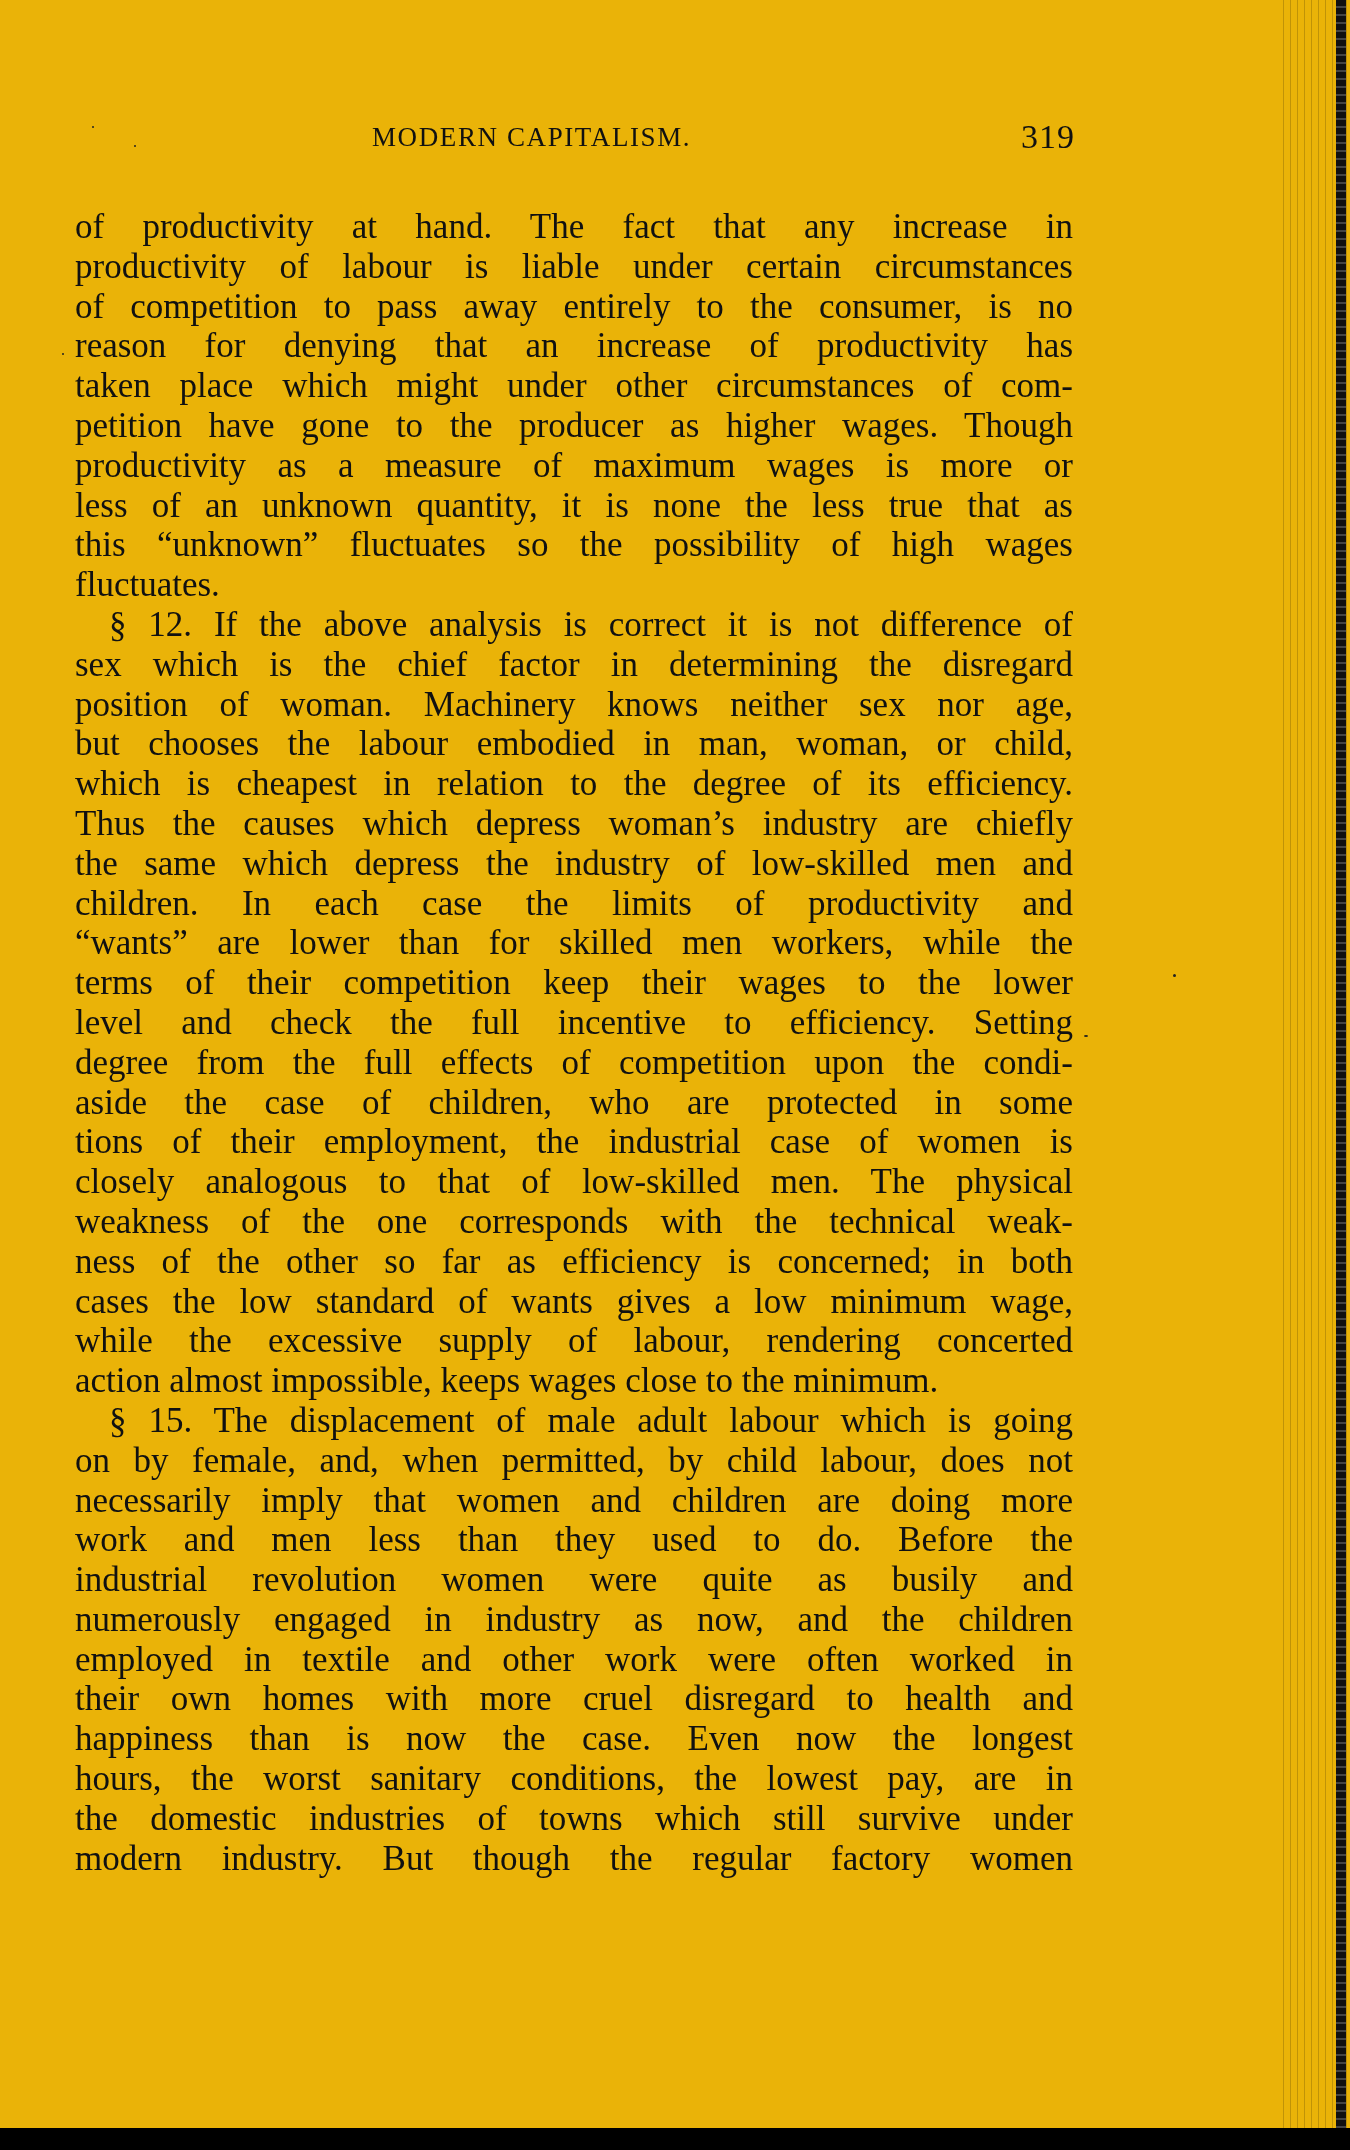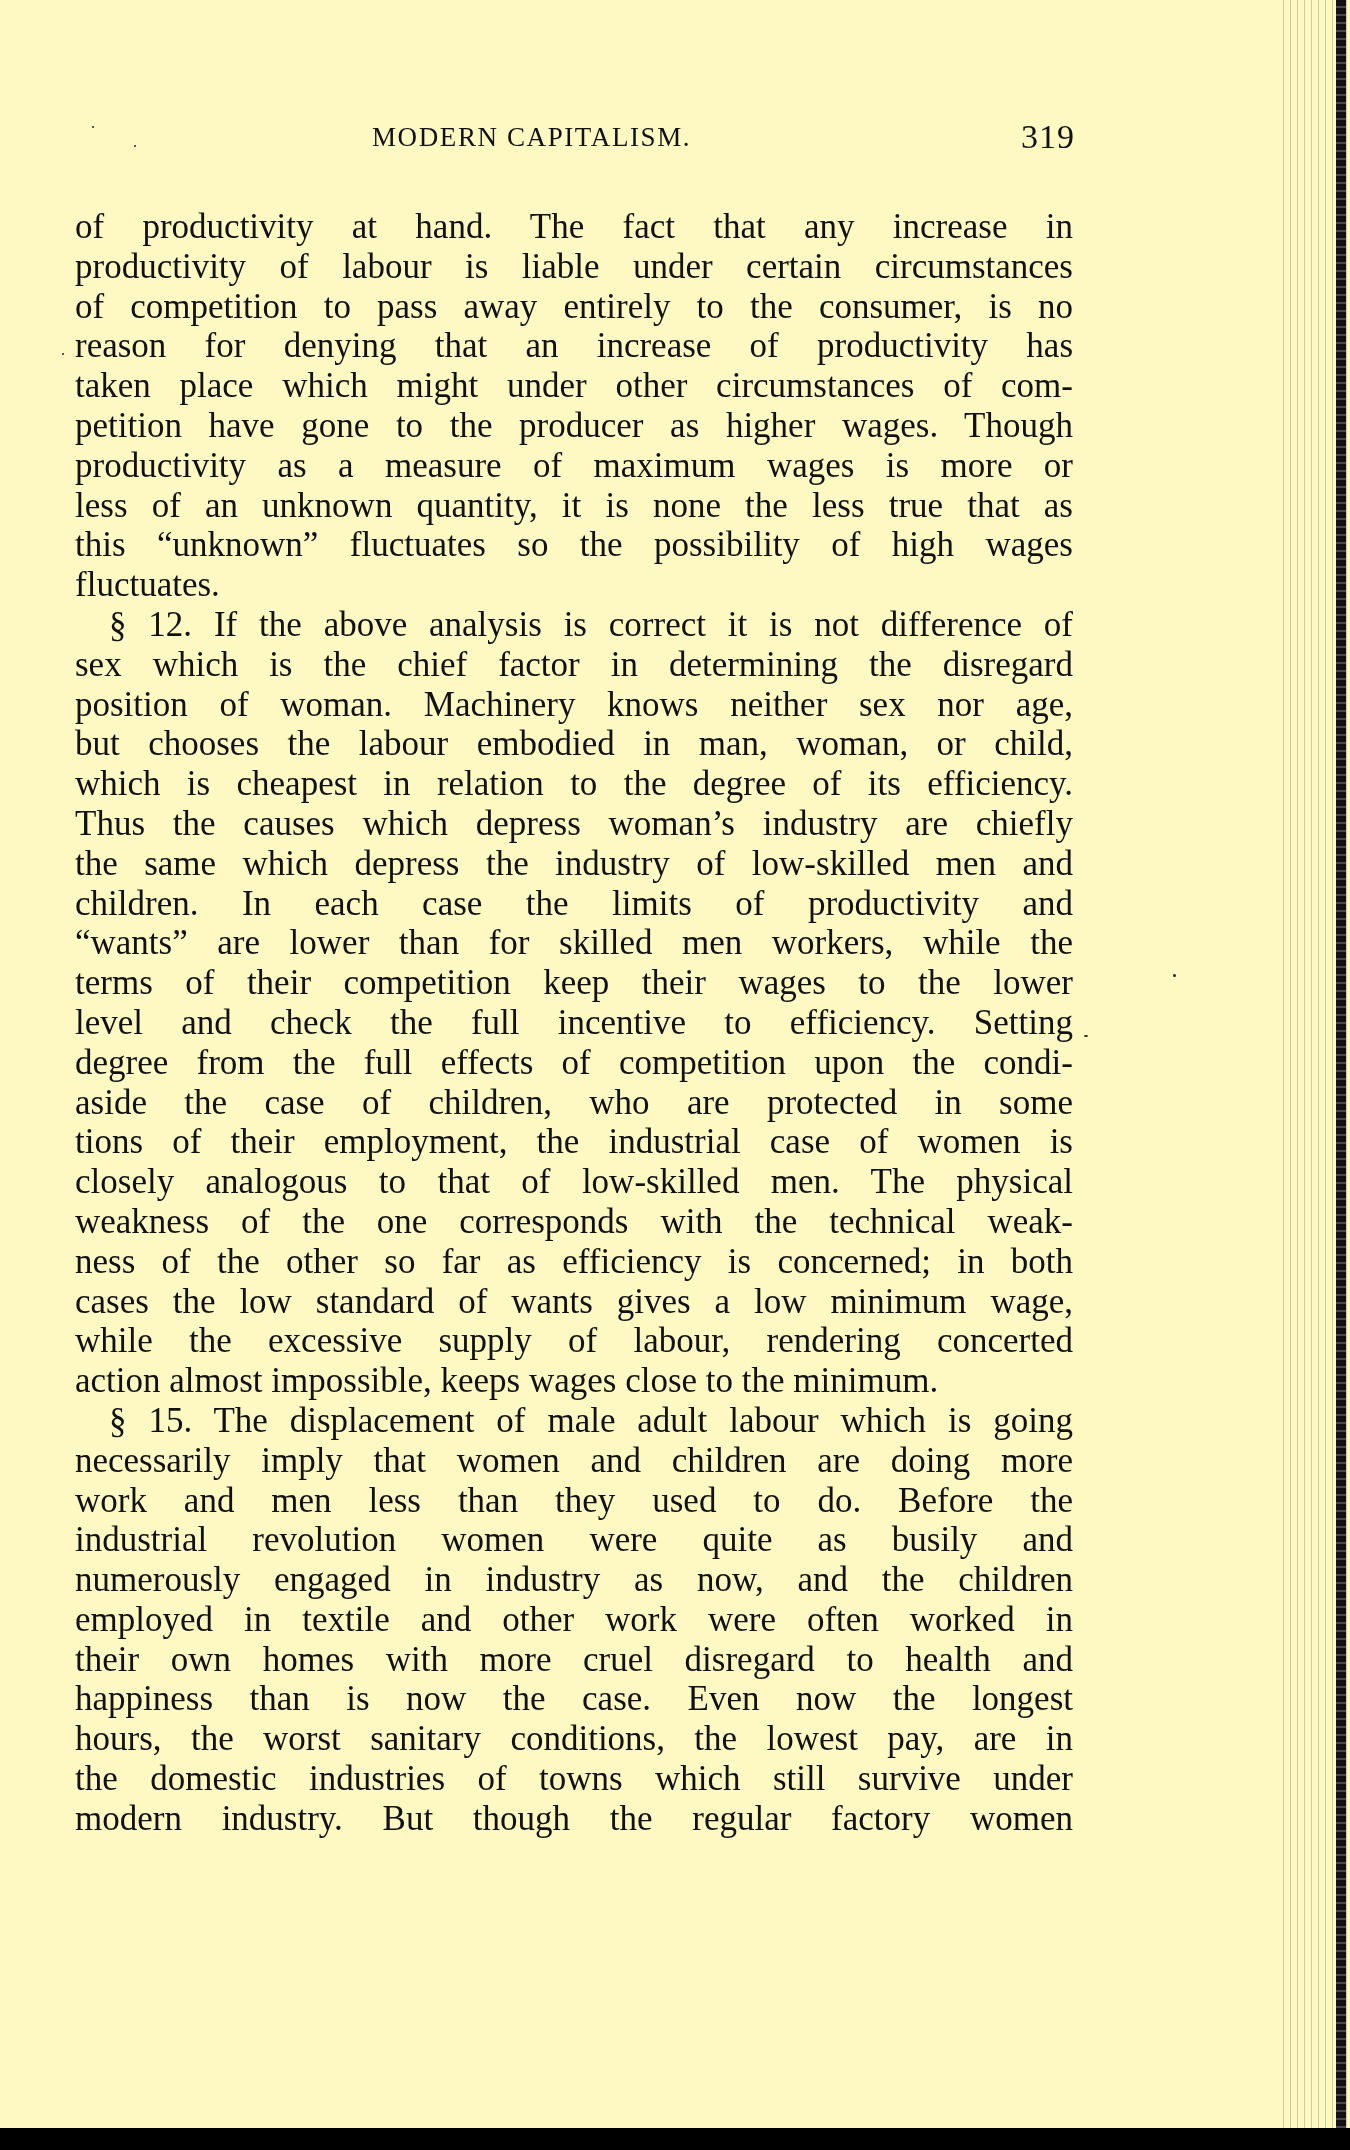--- a/index.html
+++ b/index.html
@@ -12,21 +12,21 @@
     height: 2150px;
     position: relative;
     overflow: hidden;
     font-family: "Liberation Serif", "DejaVu Serif", serif;
     color: #111111;
   }
   .page {
     position: absolute;
     left: 0; top: 0;
     width: 1350px; height: 2150px;
-    background: #fef9c3;
+    background: #eab308;
   }
   .running-head {
     position: absolute;
     top: 121px;
     left: 75px;
     width: 1000px;
     height: 32px;
   }
   .running-title {
     position: absolute;
@@ -147,20 +147,21 @@
       <span class="line">closely analogous to that of low-skilled men.  The physical</span>
       <span class="line">weakness of the one corresponds with the technical weak-</span>
       <span class="line">ness of the other so far as efficiency is concerned; in both</span>
       <span class="line">cases the low standard of wants gives a low minimum wage,</span>
       <span class="line">while the excessive supply of labour, rendering concerted</span>
       <span class="line last">action almost impossible, keeps wages close to the minimum.</span>
     </div>
 
     <div>
       <span class="line indent">§ 15.  The displacement of male adult labour which is going</span>
+      <span class="line">on by female, and, when permitted, by child labour, does not</span>
       <span class="line">necessarily imply that women and children are doing more</span>
       <span class="line">work and men less than they used to do.  Before the</span>
       <span class="line">industrial revolution women were quite as busily and</span>
       <span class="line">numerously engaged in industry as now, and the children</span>
       <span class="line">employed in textile and other work were often worked in</span>
       <span class="line">their own homes with more cruel disregard to health and</span>
       <span class="line">happiness than is now the case.  Even now the longest</span>
       <span class="line">hours, the worst sanitary conditions, the lowest pay, are in</span>
       <span class="line">the domestic industries of towns which still survive under</span>
       <span class="line">modern industry.  But though the regular factory women</span>

